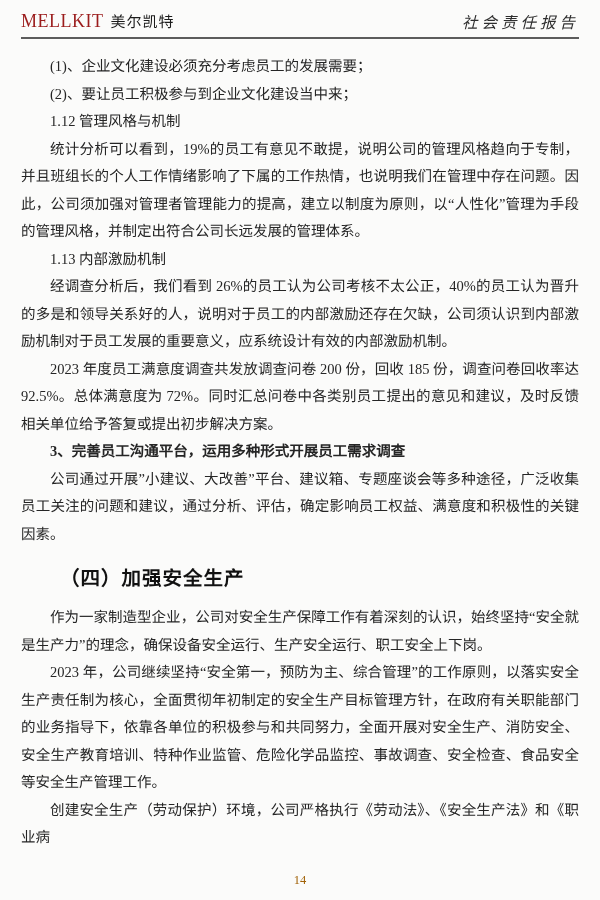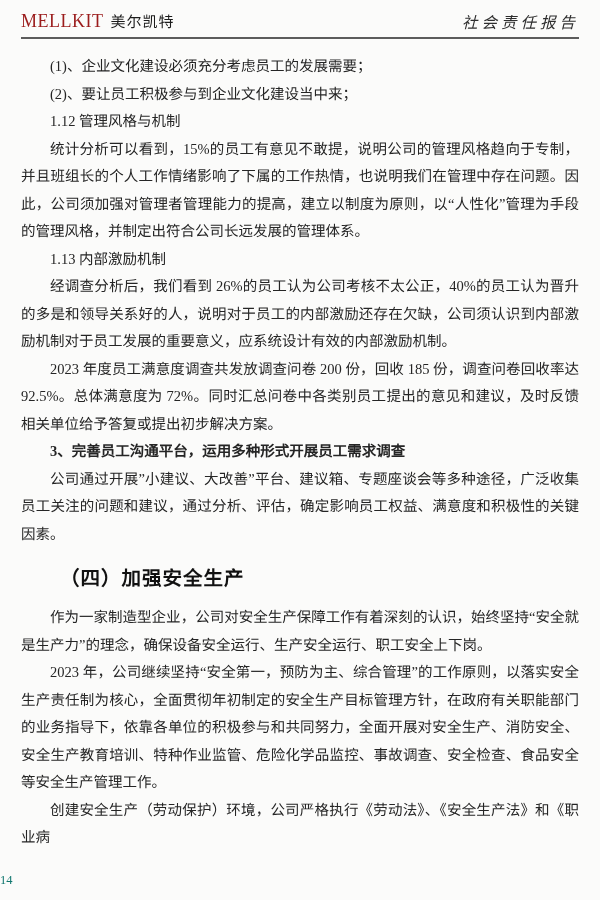--- a/index.html
+++ b/index.html
@@ -62,23 +62,23 @@
     text-indent: 0;
     margin: 15px 0 11px 0 !important;
     line-height: 30px;
   }
   .gap-before { margin-top: 2px !important; }
   
   .page-footer {
     position: absolute;
     bottom: 12px; left: 0;
     width: 600px;
-    text-align: left;
+    text-align: center;
     font-size: 12.5px;
-    color: #0f766e;
+    color: #a16207;
   }
 </style>
 </head>
 <body>
 
 <div class="page">
 
   <div class="doc-header">
     <div class="brand">
       <span class="brand-latin">MELLKIT</span>
@@ -86,21 +86,21 @@
     </div>
     <div class="report-title">社会责任报告</div>
   </div>
 
   <div class="content">
 
     <p>(1)、企业文化建设必须充分考虑员工的发展需要；</p>
     <p>(2)、要让员工积极参与到企业文化建设当中来；</p>
 
     <p>1.12 管理风格与机制</p>
-    <p>统计分析可以看到，15%的员工有意见不敢提，说明公司的管理风格趋向于专制，并且班组长的个人工作情绪影响了下属的工作热情，也说明我们在管理中存在问题。因此，公司须加强对管理者管理能力的提高，建立以制度为原则，以“人性化”管理为手段的管理风格，并制定出符合公司长远发展的管理体系。</p>
+    <p>统计分析可以看到，19%的员工有意见不敢提，说明公司的管理风格趋向于专制，并且班组长的个人工作情绪影响了下属的工作热情，也说明我们在管理中存在问题。因此，公司须加强对管理者管理能力的提高，建立以制度为原则，以“人性化”管理为手段的管理风格，并制定出符合公司长远发展的管理体系。</p>
 
     <p>1.13 内部激励机制</p>
     <p>经调查分析后，我们看到 26%的员工认为公司考核不太公正，40%的员工认为晋升的多是和领导关系好的人，说明对于员工的内部激励还存在欠缺，公司须认识到内部激励机制对于员工发展的重要意义，应系统设计有效的内部激励机制。</p>
 
     <p>2023 年度员工满意度调查共发放调查问卷 200 份，回收 185 份，调查问卷回收率达 92.5%。总体满意度为 72%。同时汇总问卷中各类别员工提出的意见和建议，及时反馈相关单位给予答复或提出初步解决方案。</p>
 
     <p class="subheading-bold">3、完善员工沟通平台，运用多种形式开展员工需求调查</p>
     <p>公司通过开展”小建议、大改善”平台、建议箱、专题座谈会等多种途径，广泛收集员工关注的问题和建议，通过分析、评估，确定影响员工权益、满意度和积极性的关键因素。</p>
 
     <p class="big-heading">（四）加强安全生产</p>

